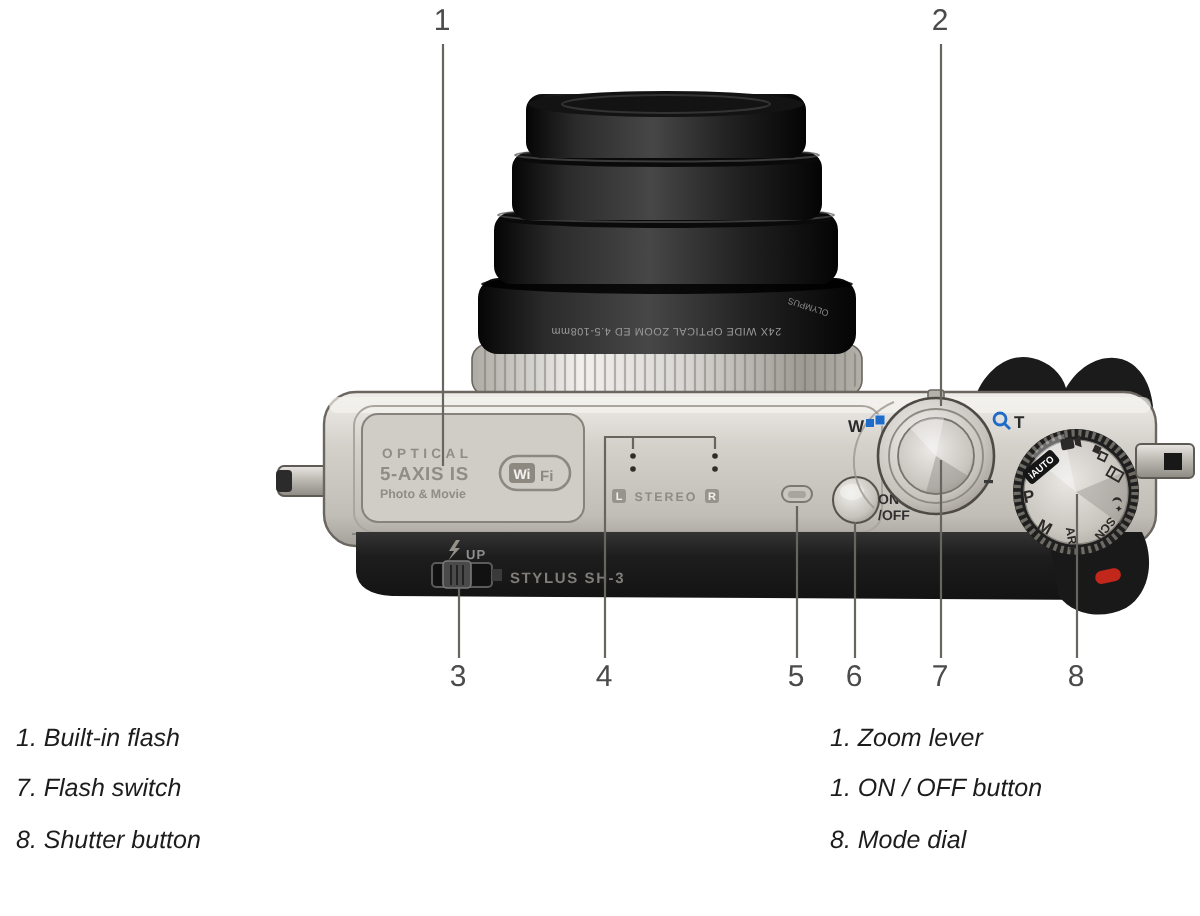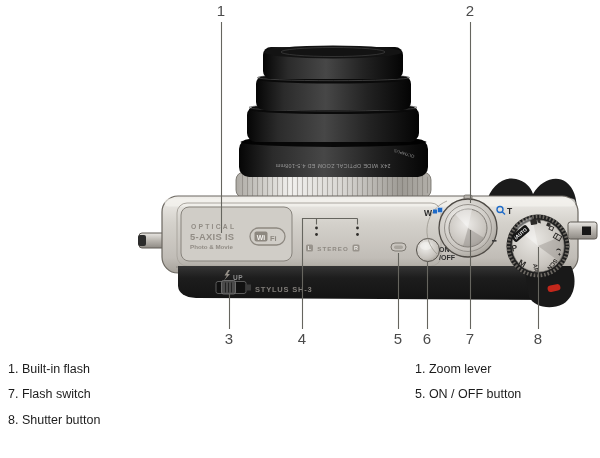--- a/index.html
+++ b/index.html
@@ -3,21 +3,21 @@
 <meta charset="utf-8">
 <style>
   html,body{margin:0;padding:0;background:#fff;}
   .stage{position:relative;width:600px;height:458px;background:#fff;overflow:hidden;
          font-family:"Liberation Sans",sans-serif;}
   .stage svg{position:absolute;left:0;top:0;}
   .callout-num{position:absolute;width:20px;margin-left:-10px;text-align:center;
                font-size:15px;line-height:1;color:#4b4b4b;}
   .legend{position:absolute;left:8px;top:357px;width:584px;display:grid;
           grid-template-columns:407px auto;}
-  .legend .legend-item{font-size:12.5px;line-height:25.4px;color:#1c1c1c;white-space:nowrap;}
+  .legend .legend-item{font-size:12.5px;line-height:25.4px;color:#1c1c1c;white-space:nowrap;font-style:italic;}
   svg text{font-family:"Liberation Sans",sans-serif;}
 </style>
 </head>
 <body>
 
 <div class="stage">
 
 <svg width="600" height="458" viewBox="0 0 600 458">
   <defs>
     <linearGradient id="lensGrad" x1="0" y1="0" x2="1" y2="0">
@@ -237,17 +237,18 @@
 <div class="callout-num" style="left:302px;top:331px">4</div>
 <div class="callout-num" style="left:398px;top:331px">5</div>
 <div class="callout-num" style="left:427px;top:331px">6</div>
 <div class="callout-num" style="left:470px;top:331px">7</div>
 <div class="callout-num" style="left:538px;top:331px">8</div>
 
 <div class="legend">
   <div class="legend-item">1. Built-in flash</div>
   <div class="legend-item">1. Zoom lever</div>
   <div class="legend-item">7. Flash switch</div>
-  <div class="legend-item">5. ON / OFF button</div>
+  <div class="legend-item">1. ON / OFF button</div>
   <div class="legend-item">8. Shutter button</div>
+  <div class="legend-item">8. Mode dial</div>
 </div>
 
 </div>
 
 </body></html>

